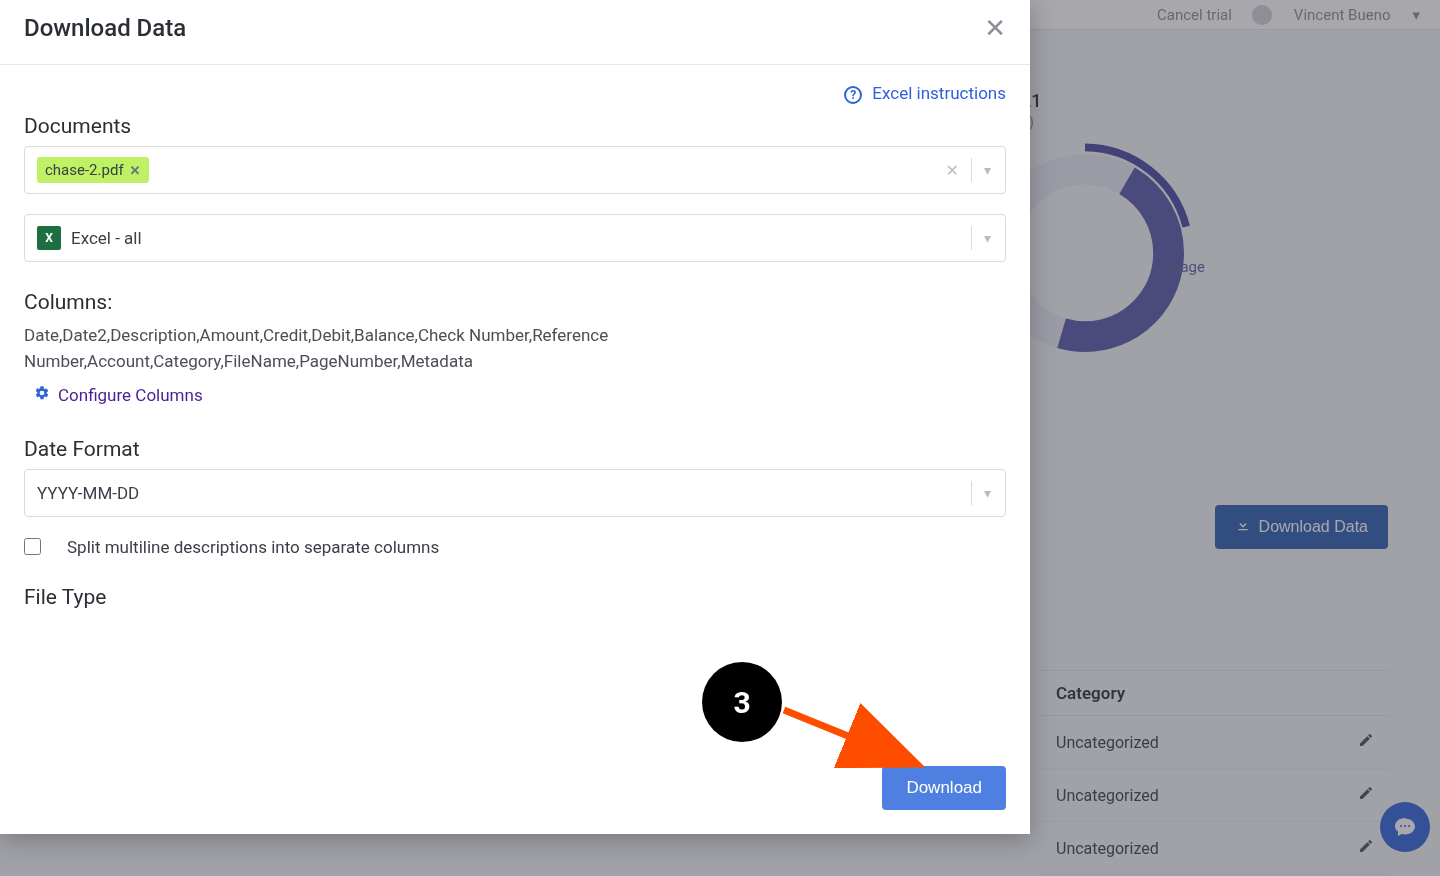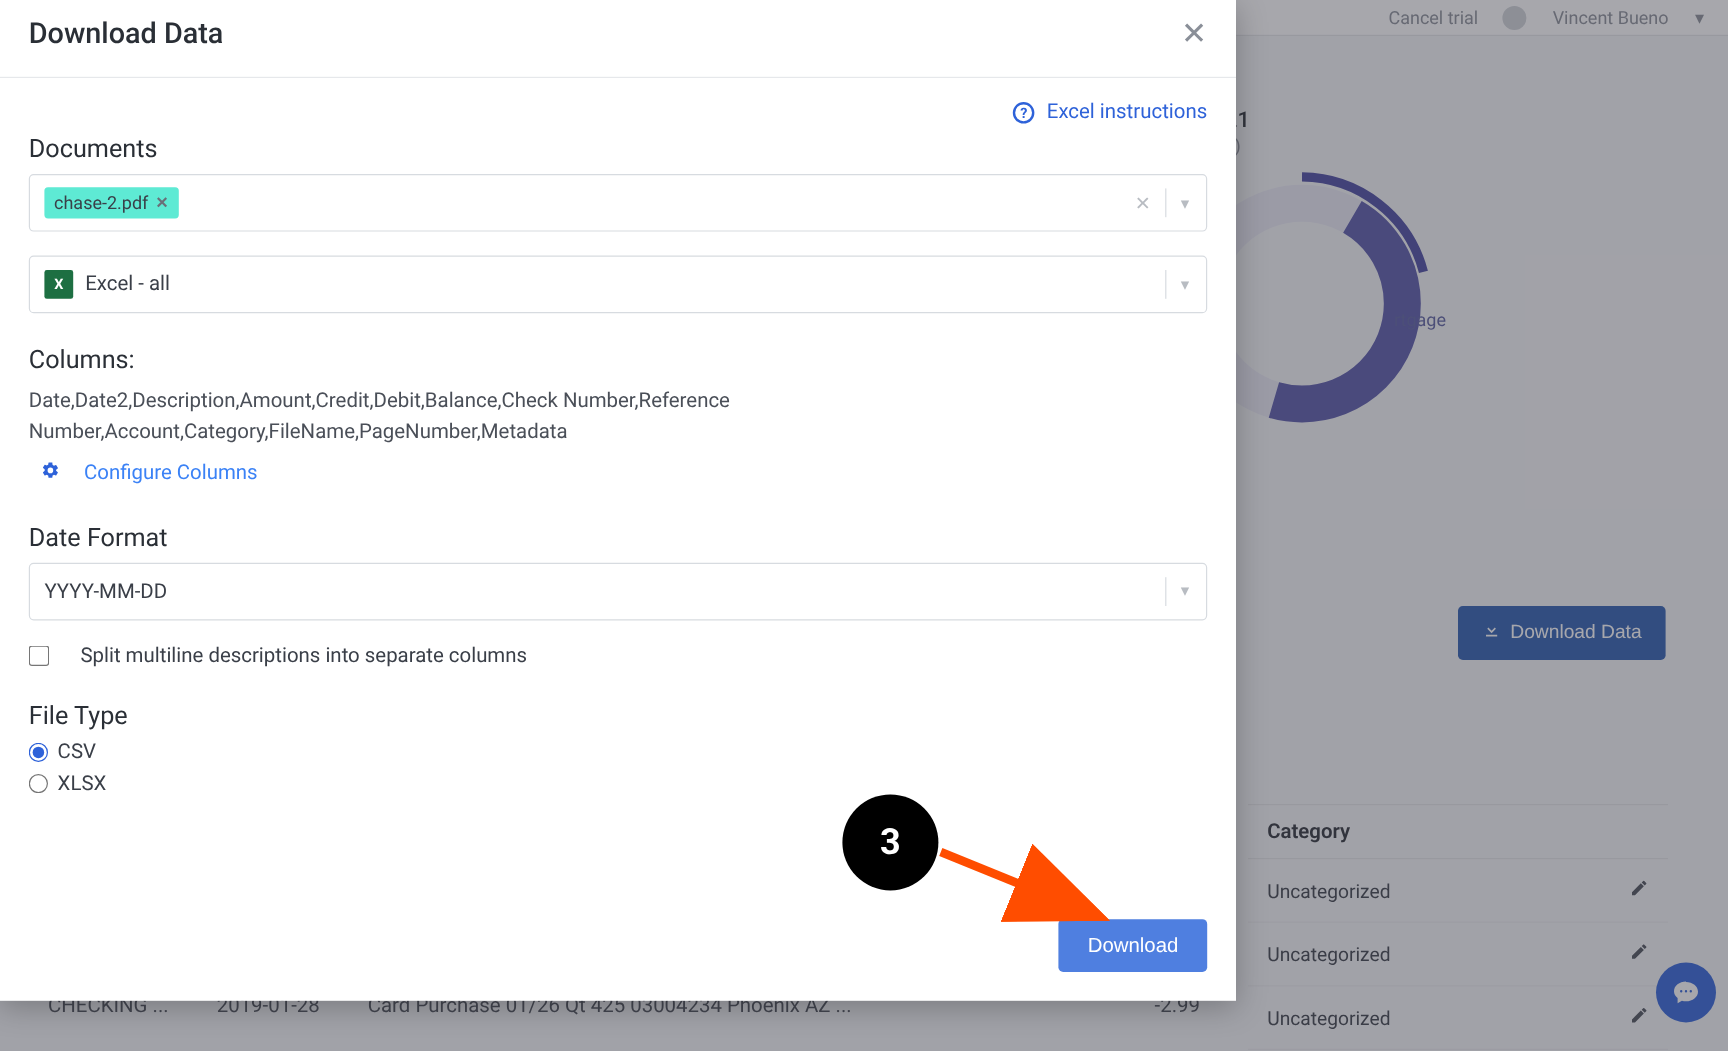--- a/index.html
+++ b/index.html
@@ -136,21 +136,21 @@
     .select-box {
       border:1px solid #d7dbe0;
       border-radius:4px;
       height:48px;
       display:flex;
       align-items:center;
       padding: 0 6px 0 12px;
       position:relative;
     }
     .select-box .chip {
-      background:#5eead4;
+      background:#bef264;
       border-radius:3px;
       padding:4px 8px;
       font-size:15px;
       color:#3a3f48;
       display:flex; align-items:center; gap:6px;
     }
     .chip .chip-x { color:#6a6f78; font-size:13px; cursor:pointer; font-weight:600;}
     .select-right {
       margin-left:auto;
       display:flex;
@@ -164,21 +164,21 @@
 
     .excel-icon {
       width:24px; height:24px; background:#1d6f42; border-radius:2px;
       display:flex; align-items:center; justify-content:center;
       color:#fff; font-size:12px; font-weight:700; margin-right:10px;
       flex-shrink:0;
     }
     .select-value { font-size:17px; color:#3a3f48;}
 
     .columns-list { color:#4a4f58; font-size:17px; line-height:1.55; margin-top:6px; max-width:820px;}
-    .configure-link { display:flex; align-items:center; gap:20px; color:#3b82f6; font-size:17px; margin-top:10px; cursor:pointer; margin-left:10px;}
+    .configure-link { display:flex; align-items:center; gap:8px; color:#4c1d95; font-size:17px; margin-top:10px; cursor:pointer; margin-left:10px;}
     .gear-icon { color:#2e62d9;}
 
     .checkbox-row { display:flex; align-items:center; gap:26px; font-size:17px; color:#3a3f48; margin-top: 16px;}
     .checkbox-row input { width:17px; height:17px;}
 
     .radio-col { display:flex; flex-direction:column; gap:6px; margin-top:6px;}
     .radio-row { display:flex; align-items:center; gap:8px; font-size:17px; color:#3a3f48;}
     .radio-row input { width:16px; height:16px; accent-color:#2e62d9;}
 
     .modal-footer {
@@ -271,26 +271,20 @@
       <div class="cat-row">
         <span>Uncategorized</span>
         <span class="edit-icon">
           <svg width="16" height="16" viewBox="0 0 24 24" fill="currentColor">
               <path d="M3 17.25V21h3.75L17.81 9.94l-3.75-3.75L3 17.25zM20.71 7.04a1 1 0 0 0 0-1.41l-2.34-2.34a1 1 0 0 0-1.41 0l-1.83 1.83 3.75 3.75 1.83-1.83z"></path>
             </svg>
         </span>
       </div>
     </div>
 
-    <div class="bg-table-row">
-      <span>CHECKING ...</span>
-      <span>2019-01-28</span>
-      <span style="flex:1; overflow:hidden; text-overflow:ellipsis;">Card Purchase 01/26 Qt 425 03004234 Phoenix AZ ...</span>
-      <span>-2.99</span>
-    </div>
 
     <div class="chat-fab">
       <svg width="24" height="24" viewBox="0 0 24 24" fill="white">
           <path d="M12 3C6.5 3 2 6.6 2 11c0 2.2 1.1 4.2 3 5.6V21l3.6-2.1c1.1.3 2.2.5 3.4.5 5.5 0 10-3.6 10-8s-4.5-8-10-8zm-4 9a1 1 0 1 1 0-2 1 1 0 0 1 0 2zm4 0a1 1 0 1 1 0-2 1 1 0 0 1 0 2zm4 0a1 1 0 1 1 0-2 1 1 0 0 1 0 2z"></path>
         </svg>
     </div>
   </div>
 </div>
 
 <div class="bg-overlay"></div>
@@ -361,30 +355,20 @@
       </div>
     </div>
 
     <label class="checkbox-row">
       <input type="checkbox" style="">
       <span>Split multiline descriptions into separate columns</span>
     </label>
 
     <div class="field-group" style="margin-top:28px;">
       <div class="field-label">File Type</div>
-      <div class="radio-col">
-        <label class="radio-row">
-          <input type="radio" name="ftype" checked="" style="">
-          <span>CSV</span>
-        </label>
-        <label class="radio-row">
-          <input type="radio" name="ftype" style="">
-          <span>XLSX</span>
-        </label>
-      </div>
     </div>
 
   </div>
   <div class="modal-footer">
     <button class="primary-btn">Download</button>
   </div>
 </div>
 
 <div class="annotation">
   <div class="step-badge">3</div>

